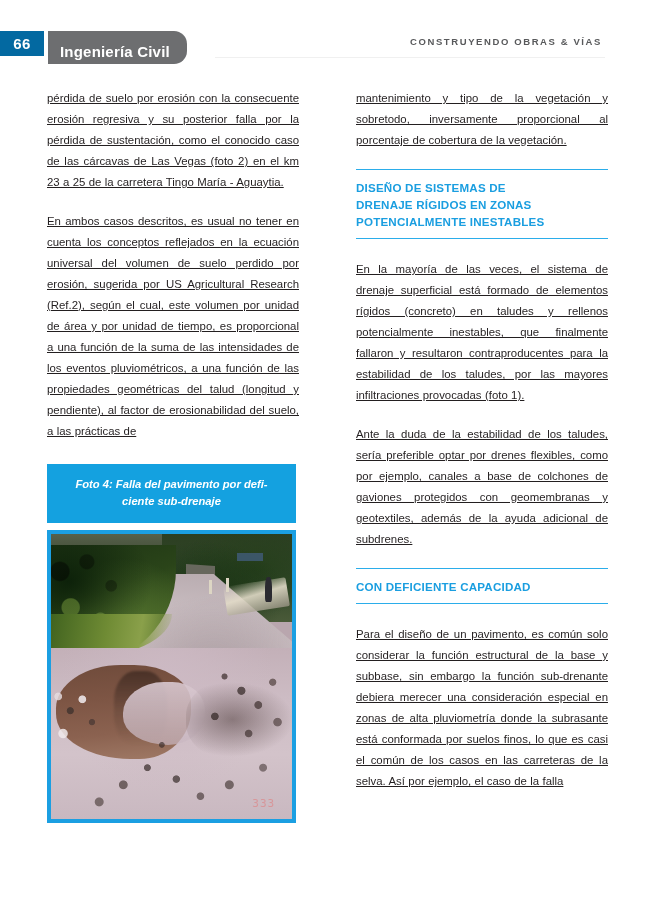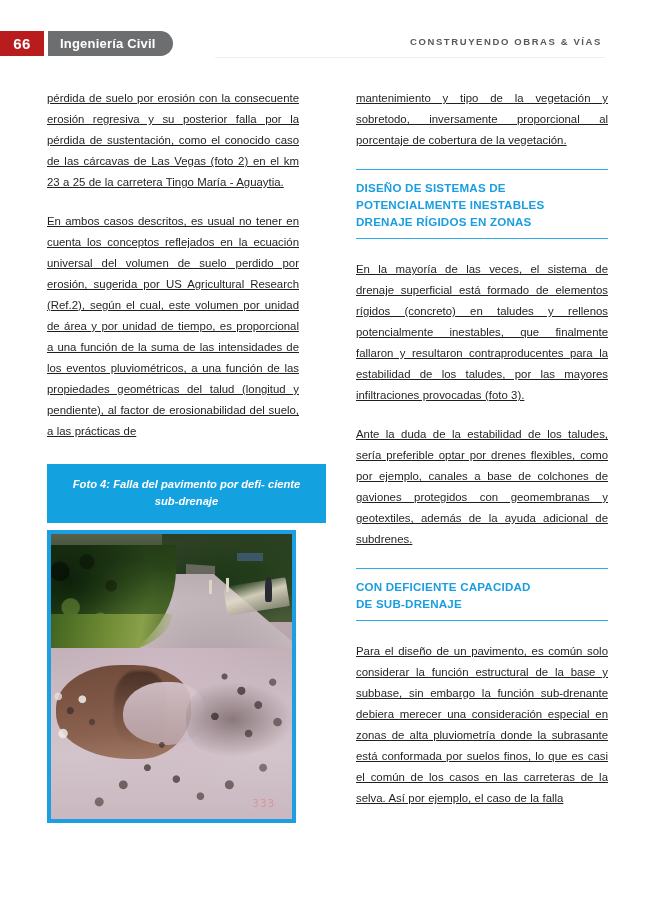--- a/index.html
+++ b/index.html
@@ -23,38 +23,38 @@
     left: 0;
     width: 650px;
     height: 70px;
   }
   .folio-block {
     position: absolute;
     left: 0;
     top: 31px;
     width: 44px;
     height: 25px;
-    background: #b91c1c;
+    background: #0369a1;
     color: #ffffff;
     font-size: 15px;
     font-weight: bold;
     display: flex;
     align-items: center;
     justify-content: center;
     letter-spacing: 0.3px;
   }
   .section-tab {
     position: absolute;
     left: 48px;
     top: 31px;
     height: 25px;
-    padding: 0 17px 0 12px;
+    padding: 8px 17px 0 12px;
     background: #6d6e70;
     color: #ffffff;
-    font-size: 13px;
+    font-size: 15px;
     font-weight: bold;
     display: flex;
     align-items: center;
     border-top-right-radius: 13px;
     border-bottom-right-radius: 13px;
     letter-spacing: 0.2px;
   }
   .running-head {
     position: absolute;
     right: 48px;
@@ -115,21 +115,21 @@
   .figure-caption {
     background: #14a1e0;
     color: #ffffff;
     font-style: italic;
     font-weight: bold;
     font-size: 11.2px;
     line-height: 17px;
     text-align: center;
     padding: 12px 16px 13px 16px;
     box-sizing: border-box;
-    width: 279px;
+    width: 249px;
   }
   .figure-photo {
     margin-top: 7px;
     width: 249px;
     height: 293px;
     box-sizing: border-box;
     border: 4px solid #1b9fe2;
     position: relative;
     overflow: hidden;
     background: #b9a6ae;
@@ -345,27 +345,26 @@
   </div>
 
 </div>
 
 <div class="col col-right">
 
   <p class="body-text">mantenimiento y tipo de la vegetación y sobretodo, inversamente proporcional al porcentaje de cobertura de la vegetación.</p>
 
   <div class="section-heading">
     <span class="hl">DISEÑO DE SISTEMAS DE</span>
+    <span class="hl">DRENAJE RÍGIDOS EN ZONAS</span>
     <span class="hl">POTENCIALMENTE INESTABLES</span>
-    <span class="hl">DRENAJE RÍGIDOS EN ZONAS</span>
   </div>
 
-  <p class="body-text">En la mayoría de las veces, el sistema de drenaje superficial está formado de elementos rígidos (concreto) en taludes y rellenos potencialmente inestables, que finalmente fallaron y resultaron contraproducentes para la estabilidad de los taludes, por las mayores infiltraciones provocadas (foto 3).</p>
+  <p class="body-text">En la mayoría de las veces, el sistema de drenaje superficial está formado de elementos rígidos (concreto) en taludes y rellenos potencialmente inestables, que finalmente fallaron y resultaron contraproducentes para la estabilidad de los taludes, por las mayores infiltraciones provocadas (foto 1).</p>
   <p class="body-text">Ante la duda de la estabilidad de los taludes, sería preferible optar por drenes flexibles, como por ejemplo, canales a base de colchones de gaviones protegidos con geomembranas y geotextiles, además de la ayuda adicional de subdrenes.</p>
 
   <div class="section-heading">
     <span class="hl">CON DEFICIENTE CAPACIDAD</span>
-    <span class="hl">DE SUB-DRENAJE</span>
   </div>
 
   <p class="body-text">Para el diseño de un pavimento, es común solo considerar la función estructural de la base y subbase, sin embargo la función sub-drenante debiera merecer una consideración especial en zonas de alta pluviometría donde la subrasante está conformada por suelos finos, lo que es casi el común de los casos en las carreteras de la selva. Así por ejemplo, el caso de la falla</p>
 
 </div>
 
 </body></html>

